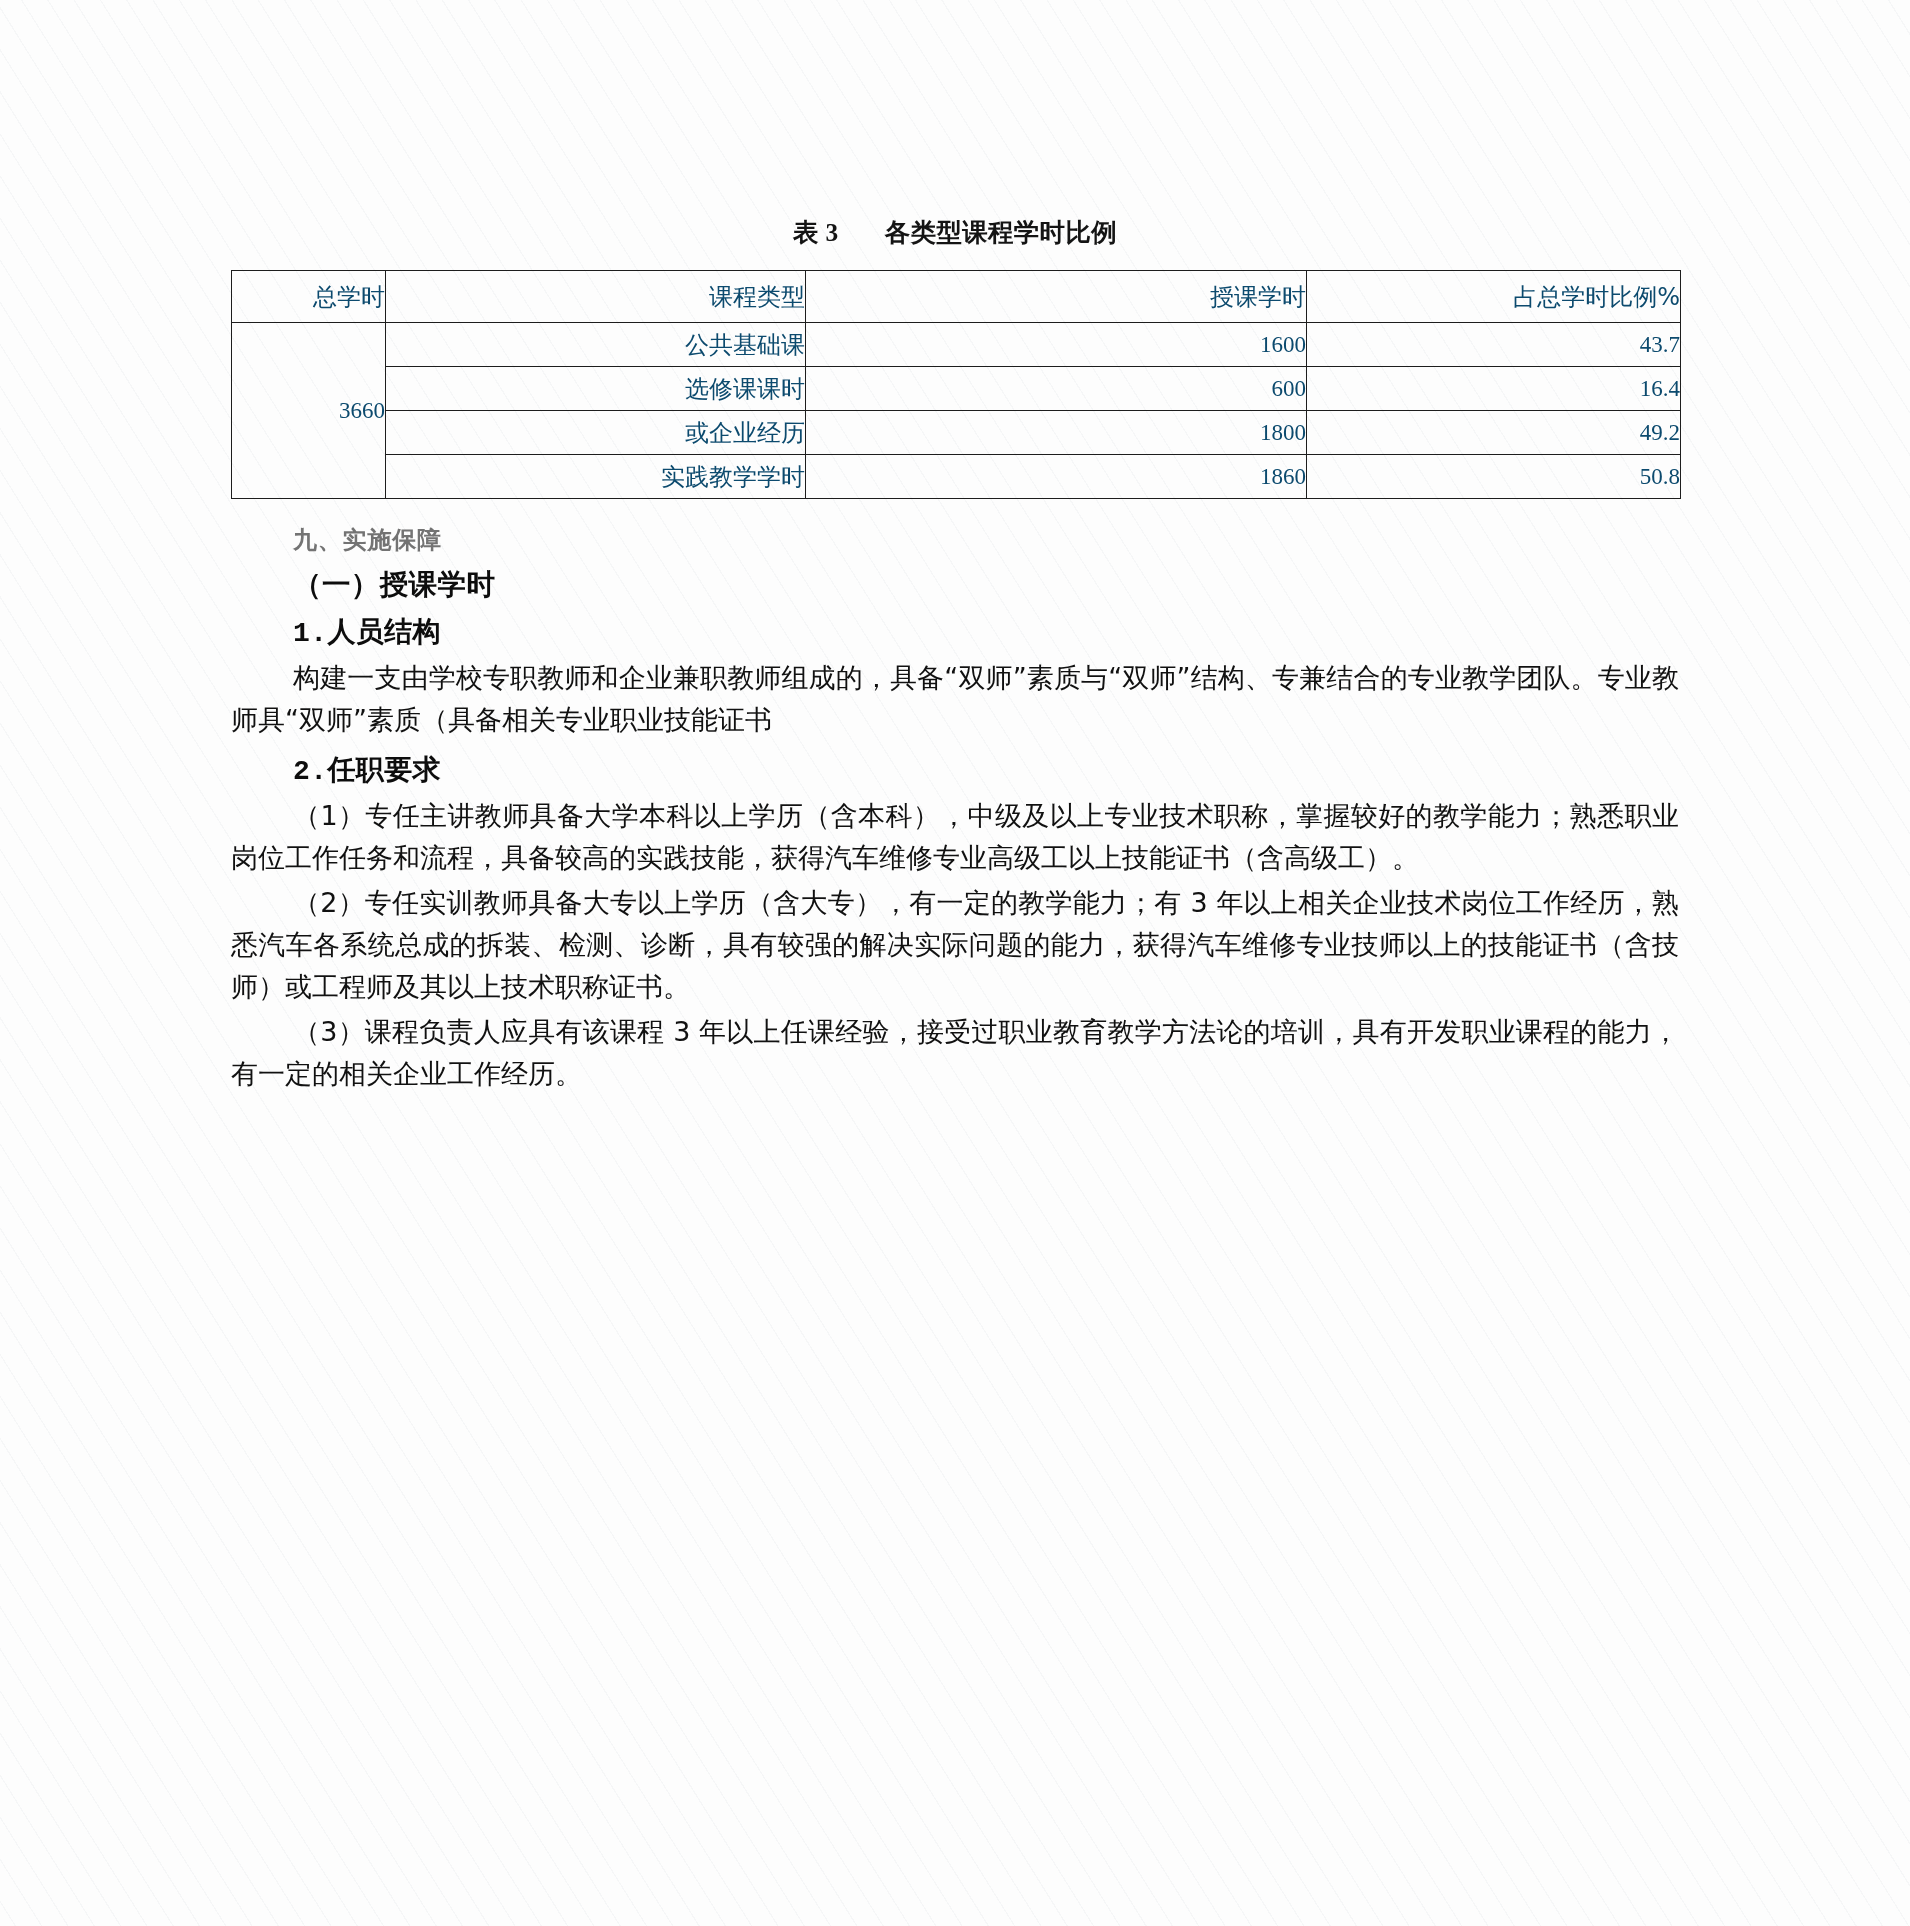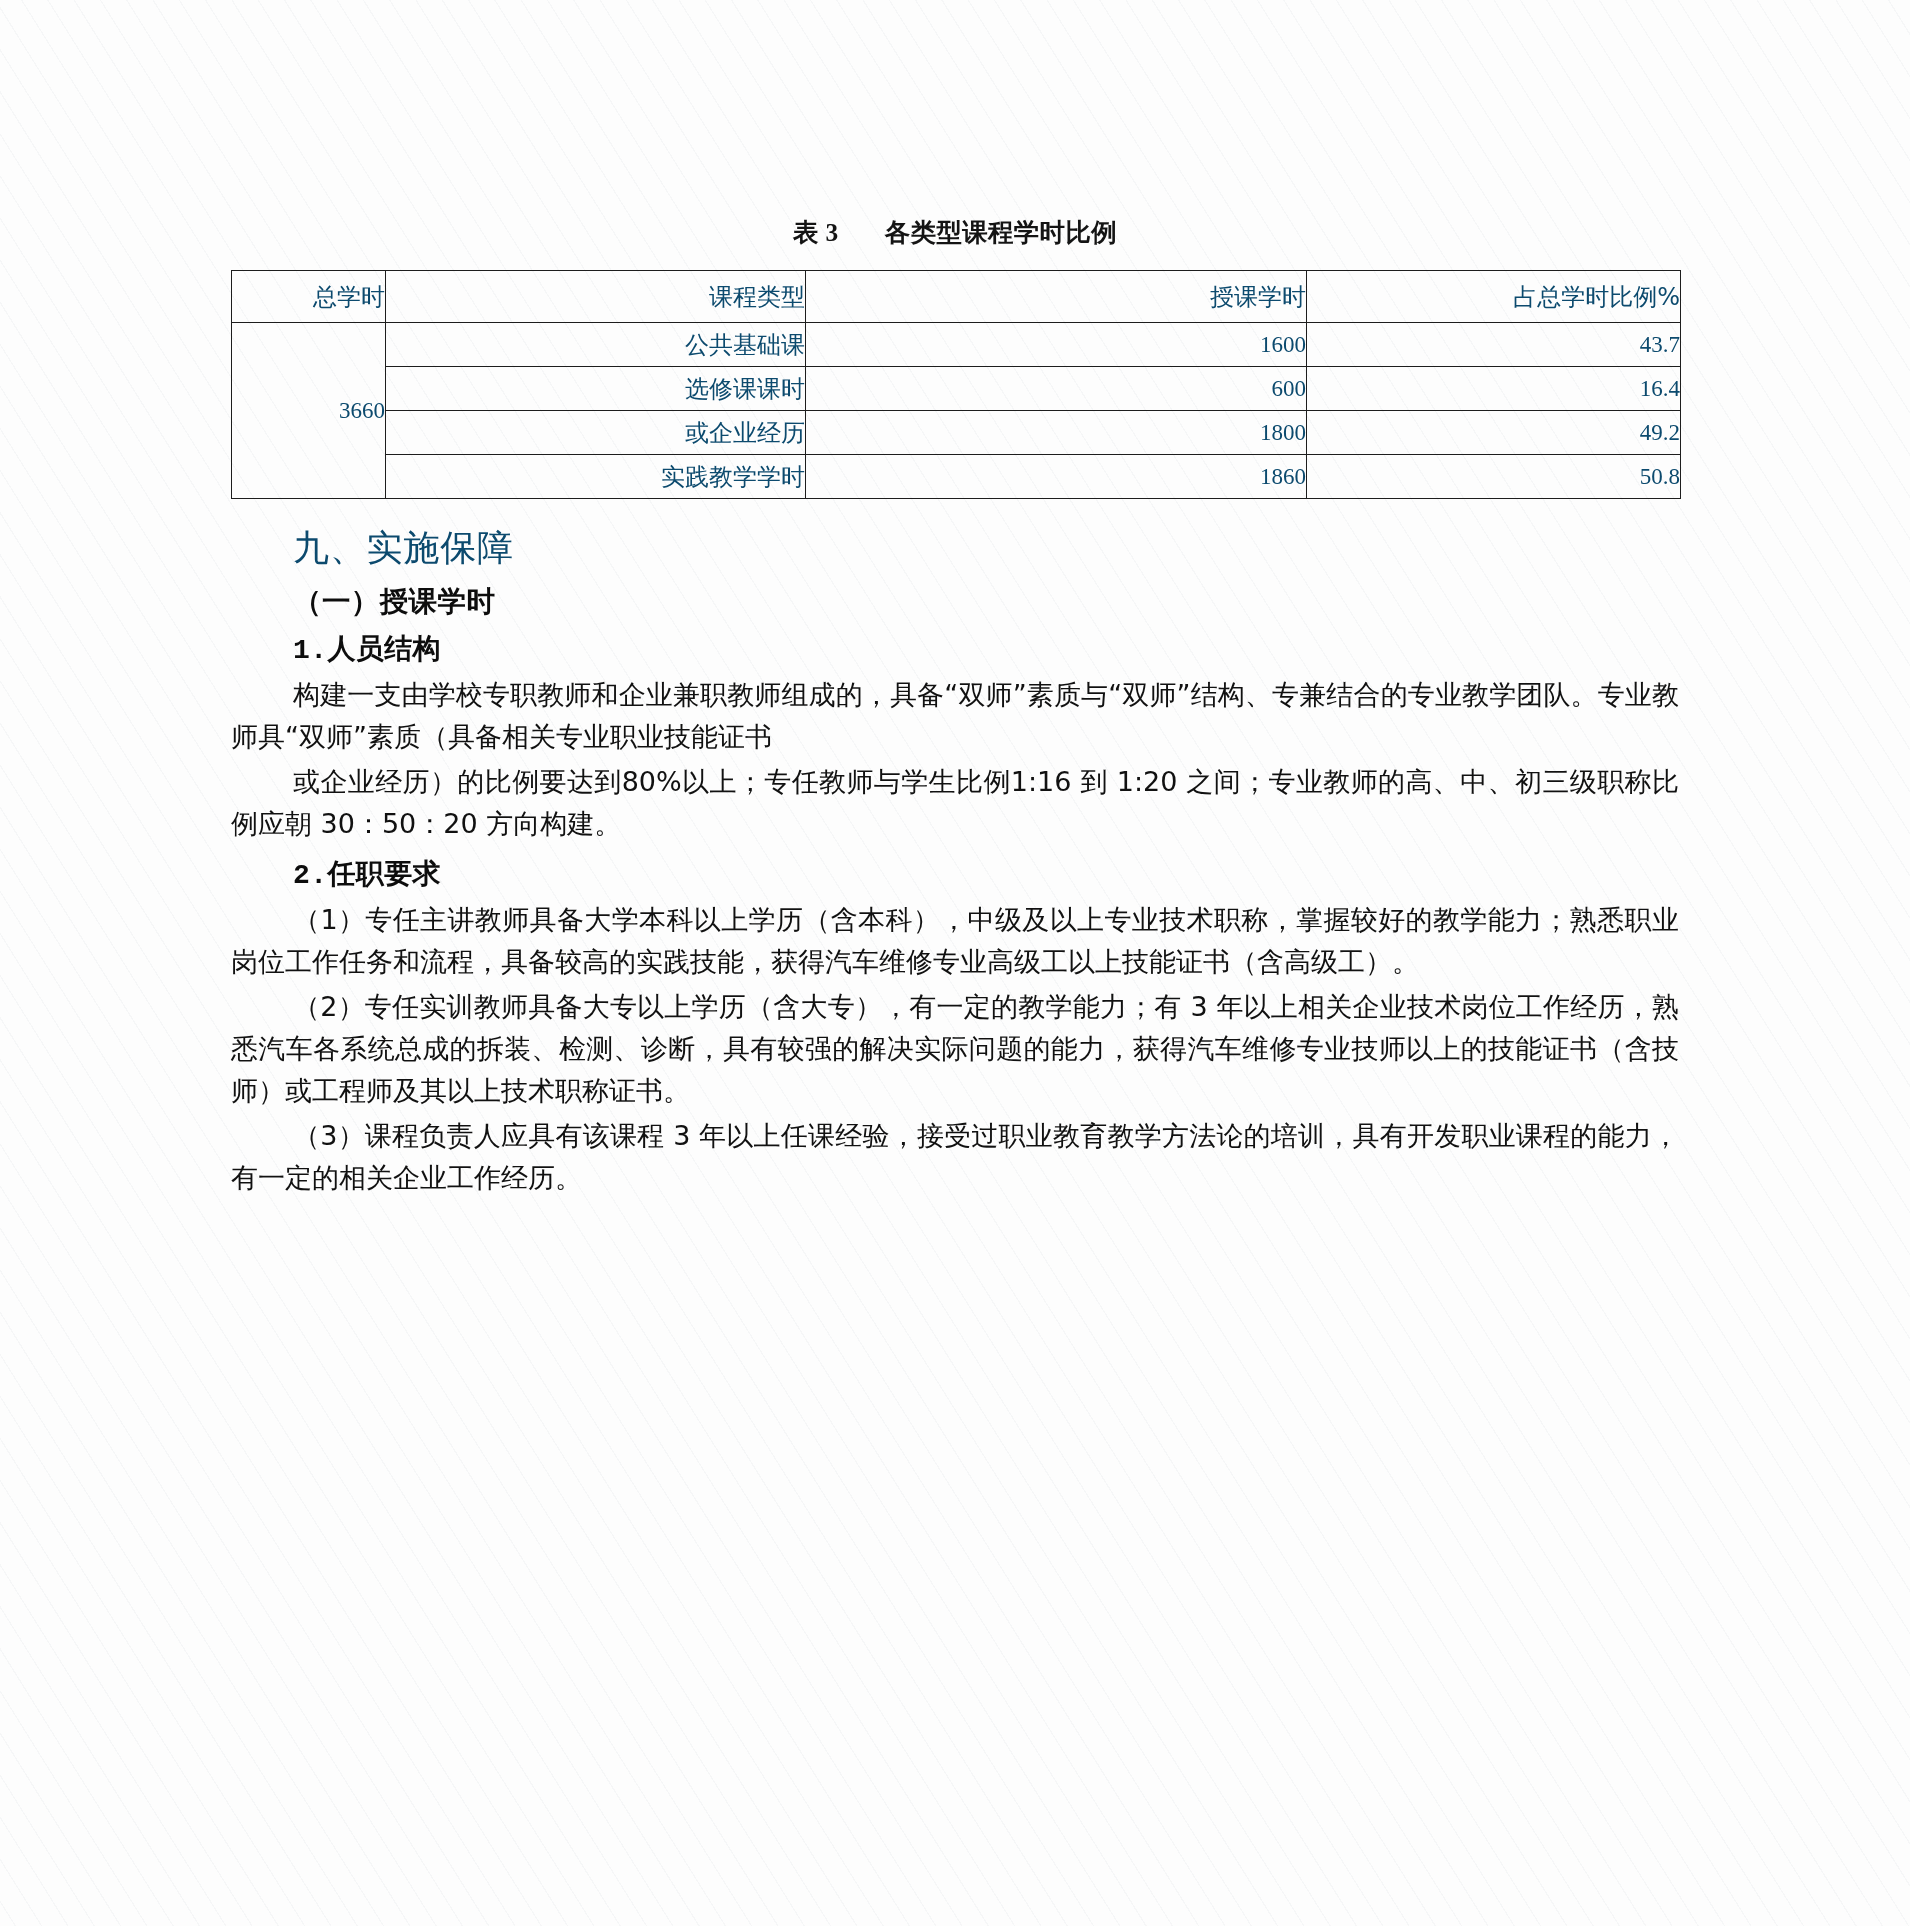--- a/index.html
+++ b/index.html
@@ -81,25 +81,25 @@
     font-family: "Liberation Serif", serif;
     font-size: 23px;
   }
   .col-total { width: 154px; }
   .col-type  { width: 420px; }
   .col-hours { width: 501px; }
   .col-pct   { width: 374px; }
 
   h2.section {
     font-family: "DejaVu Sans", sans-serif;
-    font-weight: normal;
-    font-size: 36px;
+    font-weight: bold;
+    font-size: 24px;
     margin: 25px 0 7.7px 62px;
     letter-spacing: 0.8px;
-    color: #0c4a6e;
+    color: #737373;
   }
   h3.sub {
     font-family: "DejaVu Sans", sans-serif;
     font-weight: bold;
     font-size: 28.5px;
     margin: 10px 0 7px 62px;
     letter-spacing: 0.4px;
     color: #0d0d0d;
   }
   h4.subsub {
@@ -173,21 +173,20 @@
           <td class="pct">50.8</td>
         </tr>
       </tbody>
     </table>
 
     <h2 class="section">九、实施保障</h2>
     <h3 class="sub">（一）授课学时</h3>
     <h4 class="subsub">1.人员结构</h4>
 
     <p class="body">构建一支由学校专职教师和企业兼职教师组成的，具备“双师”素质与“双师”结构、专兼结合的专业教学团队。专业教师具“双师”素质（具备相关专业职业技能证书</p>
-    <p class="body">或企业经历）的比例要达到80%以上；专任教师与学生比例1:16 到 1:20 之间；专业教师的高、中、初三级职称比例应朝 30：50：20 方向构建。</p>
 
     <h4 class="subsub">2.任职要求</h4>
 
     <p class="body">（1）专任主讲教师具备大学本科以上学历（含本科），中级及以上专业技术职称，掌握较好的教学能力；熟悉职业岗位工作任务和流程，具备较高的实践技能，获得汽车维修专业高级工以上技能证书（含高级工）。</p>
     <p class="body">（2）专任实训教师具备大专以上学历（含大专），有一定的教学能力；有 3 年以上相关企业技术岗位工作经历，熟悉汽车各系统总成的拆装、检测、诊断，具有较强的解决实际问题的能力，获得汽车维修专业技师以上的技能证书（含技师）或工程师及其以上技术职称证书。</p>
     <p class="body">（3）课程负责人应具有该课程 3 年以上任课经验，接受过职业教育教学方法论的培训，具有开发职业课程的能力，有一定的相关企业工作经历。</p>
 
   </div>
 
 </div>

